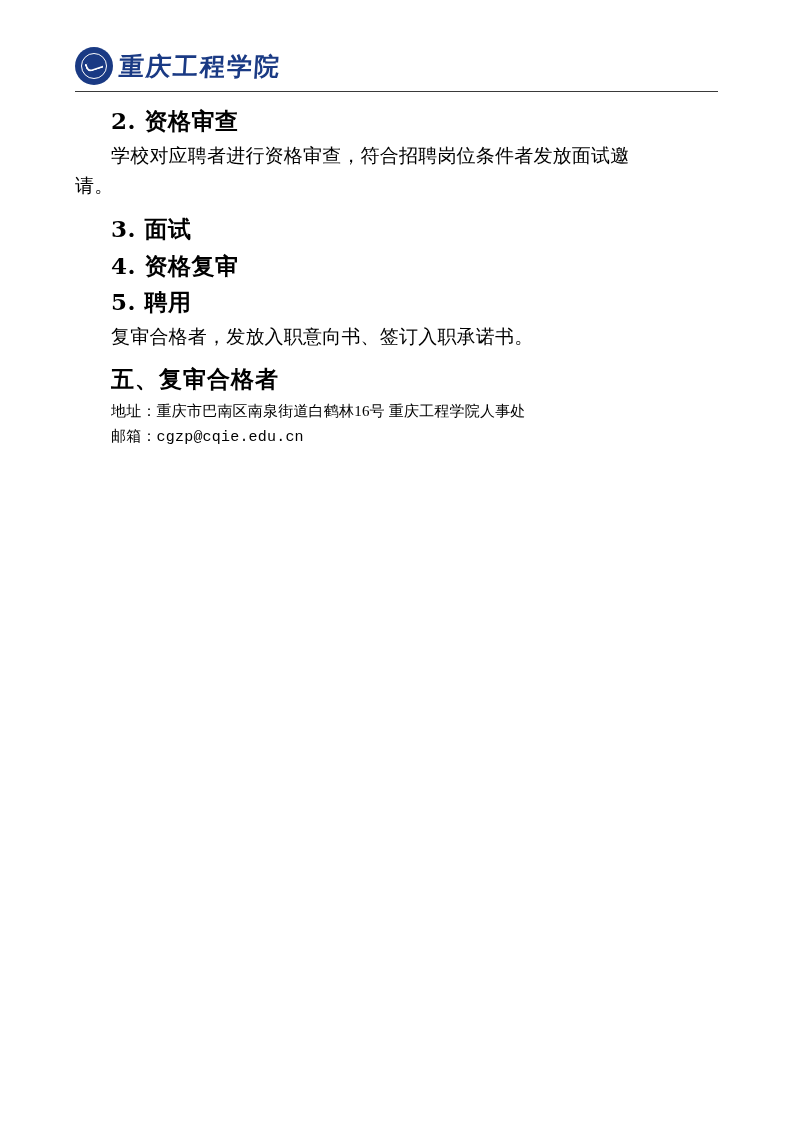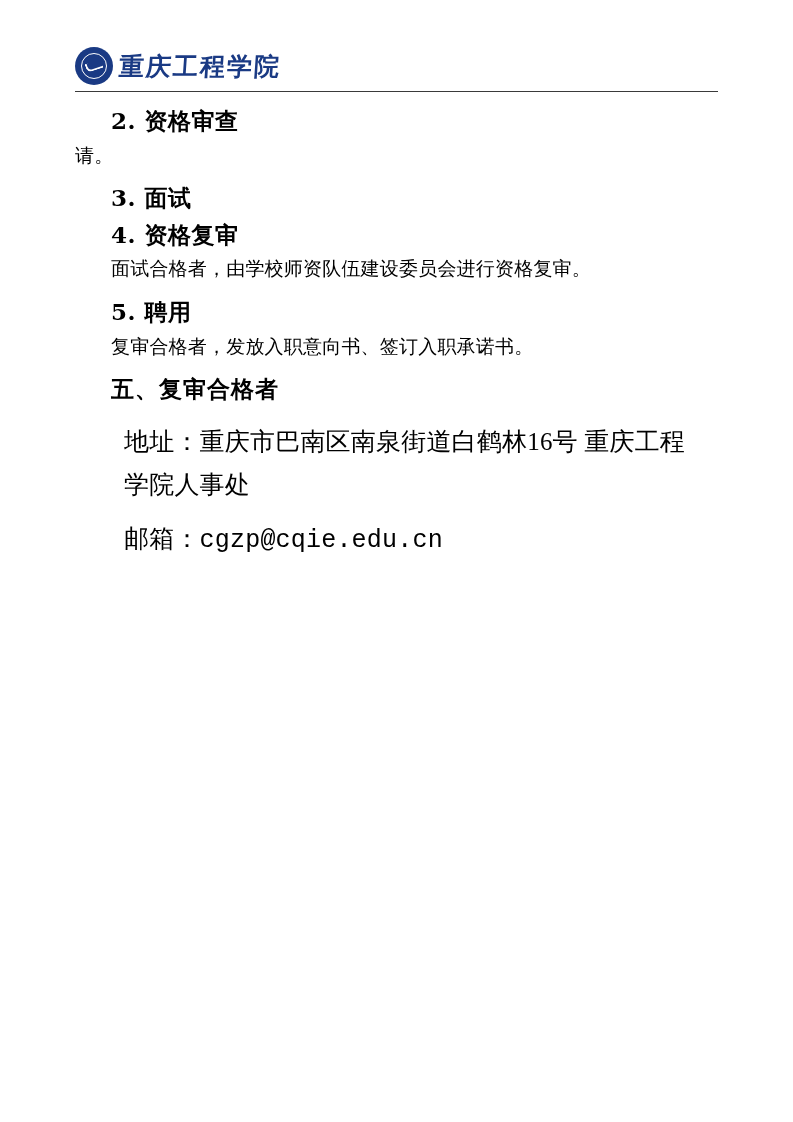--- a/index.html
+++ b/index.html
@@ -113,23 +113,23 @@
     margin: 0 0 10px 0;
     padding-left: 36px;
     text-indent: 0;
     letter-spacing: 0.2px;
   }
   .para .cont {
     display: block;
     margin-left: -36px;
   }
   .contact-line {
-    font-size: 25px;
+    font-size: 15px;
     line-height: 1.72;
-    margin: 13px;
+    margin: 0;
     padding-left: 36px;
     letter-spacing: 0.2px;
   }
   .mono-ish {
     font-family: Liberation Mono, monospace;
   }
 </style>
 </head>
 <body>
 
@@ -143,35 +143,33 @@
     <div class="header-rule"></div>
   </div>
 
   <div class="content">
 
     <div class="heading">
       <span>2.</span>
       <span>资格审查</span>
     </div>
     <p class="para">
+      <span>学校对应聘者进行资格审查，符合招聘岗位条件者发放面试邀</span>
       <span class="cont">请。</span>
     </p>
 
     <div class="heading">
       <span>3.</span>
       <span>面试</span>
     </div>
 
     <div class="heading">
       <span>4.</span>
       <span>资格复审</span>
     </div>
-    <p class="para">
-      <span>面试合格者，由学校师资队伍建设委员会进行资格复审。</span>
-    </p>
 
     <div class="heading">
       <span>5.</span>
       <span>聘用</span>
     </div>
     <p class="para">
       <span>复审合格者，发放入职意向书、签订入职承诺书。</span>
     </p>
 
     <div class="heading sec">五、复审合格者</div>

